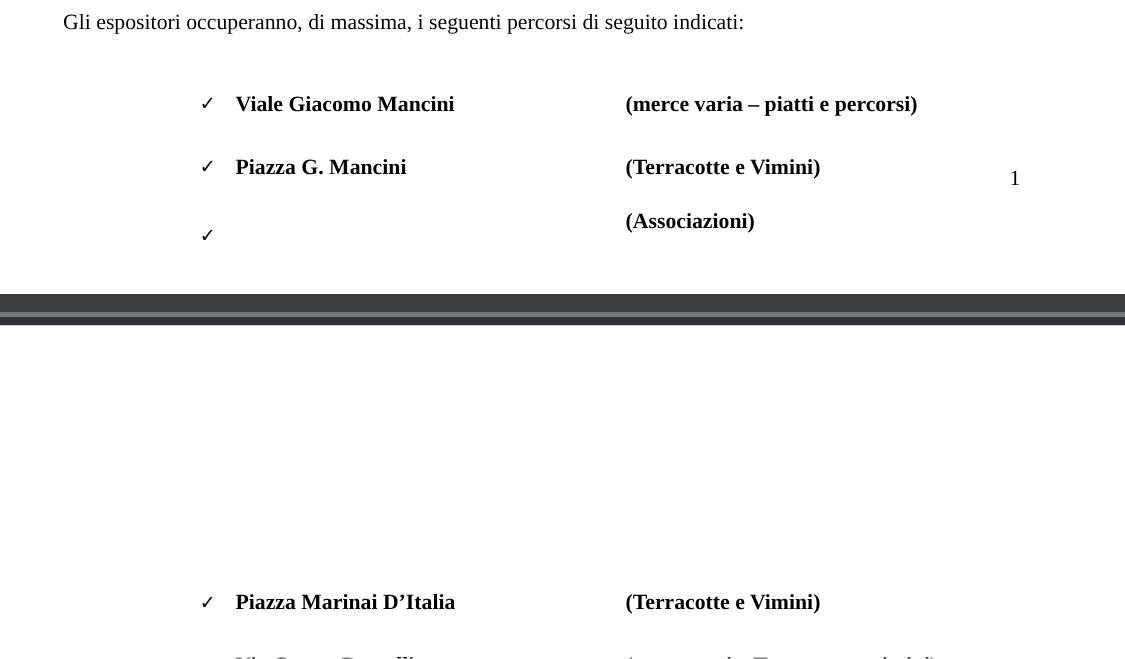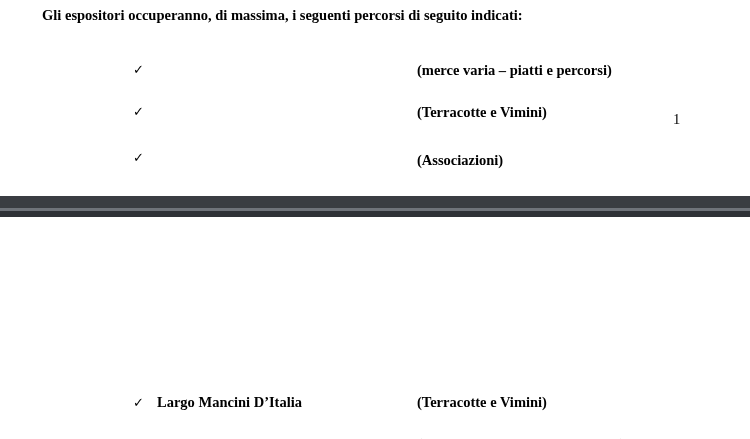--- a/index.html
+++ b/index.html
@@ -31,21 +31,20 @@
     height: 196px;
     background: #ffffff;
   }
   .intro-line {
     position: absolute;
     left: 42px;
     top: 6px;
     font-size: 14.5px;
     line-height: 18px;
     white-space: nowrap;
-    font-weight: bold;
   }
   .list {
     position: absolute;
     left: 0;
     top: 0;
     width: 750px;
   }
   .list-row {
     position: absolute;
     left: 0;
@@ -131,48 +130,50 @@
 <div class="page">
 
   <div class="doc-page-one">
 
     <div class="intro-line">Gli espositori occuperanno, di massima, i seguenti percorsi di seguito indicati:</div>
 
     <div class="list">
 
       <div class="list-row" style="top:30px;">
         <span class="check" style="top:30px;">✓</span>
+        <span class="item-name" style="top:30px;">Viale Giacomo Mancini</span>
         <span class="item-desc" style="top:30px;">(merce varia – piatti e percorsi)</span>
       </div>
 
       <div class="list-row" style="top:51px;">
         <span class="check" style="top:51px;">✓</span>
+        <span class="item-name" style="top:51px;">Piazza G. Mancini</span>
         <span class="item-desc" style="top:51px;">(Terracotte e Vimini)</span>
       </div>
 
       <div class="list-row" style="top:74px;">
         <span class="check" style="top:74px;">✓</span>
-        <span class="item-desc" style="top:76px;">(Associazioni)</span>
+        <span class="item-desc" style="top:64px;">(Associazioni)</span>
       </div>
 
     </div>
 
     <div class="page-number">1</div>
   </div>
 
   <div class="page-gap"></div>
   <div class="page-gap-line"></div>
   <div class="page-gap-lower"></div>
 
   <div class="doc-page-two">
     <div class="list tight">
 
       <div class="list-row" style="top:88px;">
         <span class="check" style="top:88px;">✓</span>
-        <span class="item-name" style="top:88px;">Largo Mancini D’Italia</span>
+        <span class="item-name" style="top:88px;">Piazza Marinai D’Italia</span>
         <span class="item-desc" style="top:88px;">(Terracotte e Vimini)</span>
       </div>
 
       <div class="list-row" style="top:109px;">
         <span class="check" style="top:109px;">✓</span>
         <span class="item-name" style="top:109px;">Via Cesare Baccelli</span>
         <span class="item-desc" style="top:109px;">(merce varia, Terracotte e vimini)</span>
       </div>
 
       <div class="list-row" style="top:130px;">

